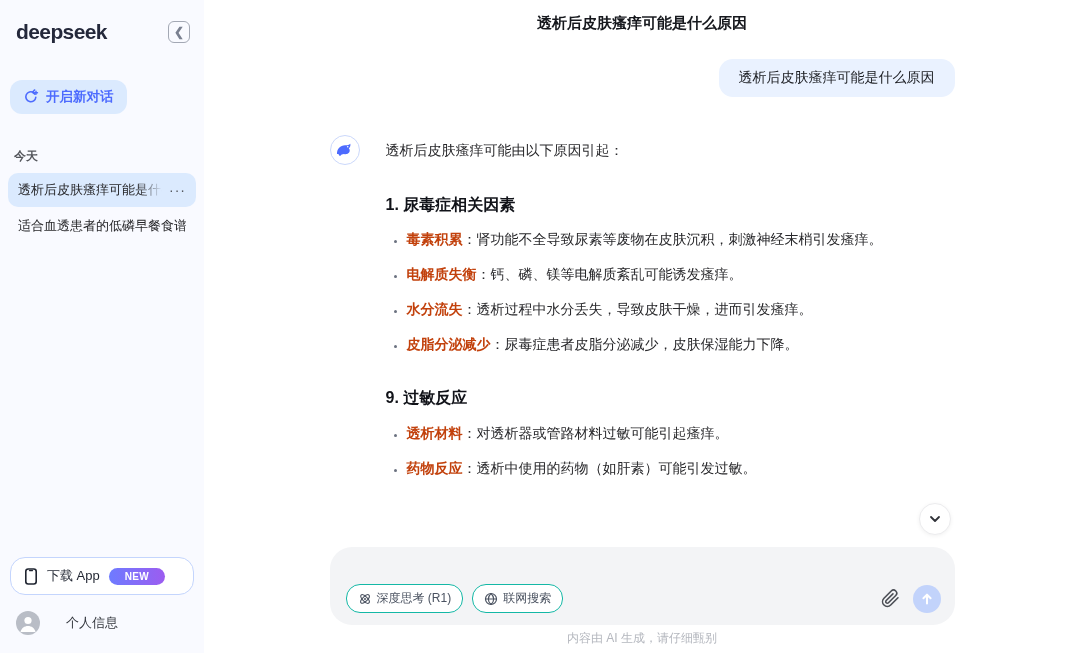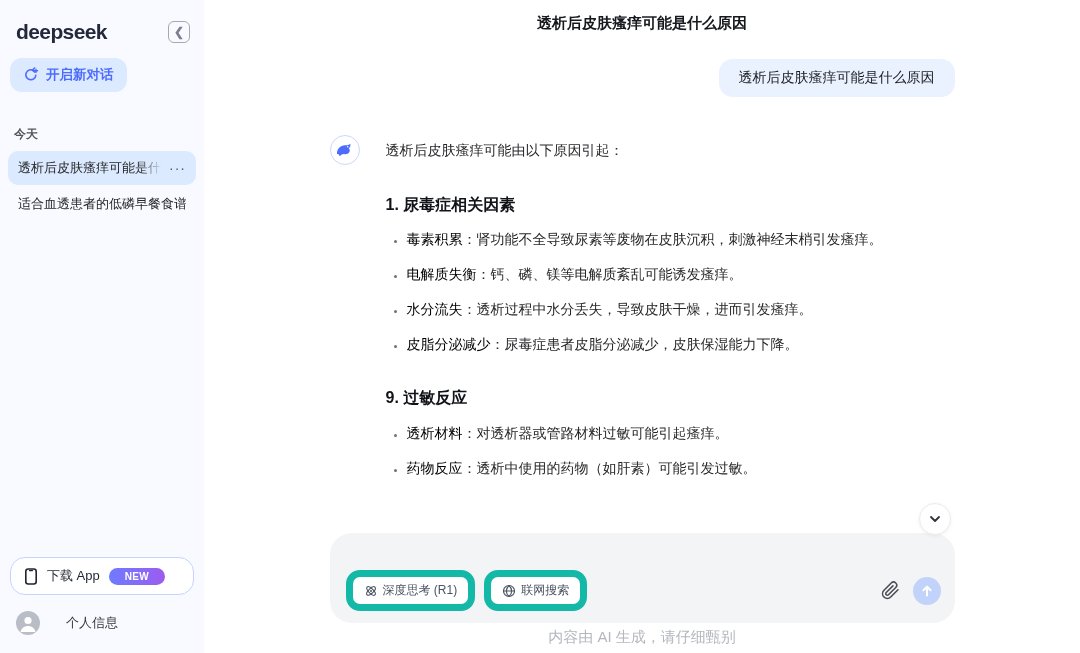--- a/index.html
+++ b/index.html
@@ -26,21 +26,21 @@
     font-size: 21px; font-weight: 800; letter-spacing: -0.6px;
     color: #24283B;
   }
   .collapse-btn {
     width: 22px; height: 22px; border: 1.6px solid #A3A8B4; border-radius: 6px;
     display: flex; align-items: center; justify-content: center;
     color: #7A8090; font-size: 12px; font-weight: 700; cursor: pointer;
     background: transparent; line-height: 1;
   }
   .new-chat-btn {
-    margin: 8px 0 0 10px;
+    margin: 30px 0 0 10px;
     align-self: flex-start;
     display: inline-flex; align-items: center; gap: 7px;
     background: #DBEAFE;
     color: #4D6BFE;
     font-size: 13.5px; font-weight: 600;
     padding: 8px 13px; border-radius: 12px;
     border: none; cursor: pointer;
   }
   .section-label {
     font-size: 12px; color: #54565C; font-weight: 600;
@@ -122,21 +122,21 @@
   }
   .markdown { flex: 1; font-size: 14px; line-height: 1.55; color: #27272A; }
   .markdown .intro { margin-top: 7px; }
   .markdown h3 {
     font-size: 16px; font-weight: 700; color: #111319;
     margin: 31px 0 8px 0;
   }
   .markdown ul { margin: 12px 0 0 0; padding-left: 21px; }
   .markdown li { margin: 0 0 13px 0; }
   .markdown li::marker { color: #6B7280; font-size: 11px; }
-  .markdown b { font-weight: 400; color: #000000; }
+  .markdown b { font-weight: 700; color: #c2410c; }
   .scroll-down-btn {
     position: absolute; right: 129px; bottom: 118px;
     width: 32px; height: 32px; border-radius: 50%;
     background: #fff; border: 1px solid #ECECEE;
     box-shadow: 0 1px 4px rgba(0,0,0,0.06);
     display: flex; align-items: center; justify-content: center;
     cursor: pointer;
   }
   
   .composer-wrap { flex: none; }
@@ -150,33 +150,33 @@
     width: 100%; border: none; background: transparent; outline: none;
     font-size: 15px; color: #27272A;
     font-family: "Liberation Sans", "DejaVu Sans", sans-serif;
   }
   .composer-input::placeholder { color: #A9AFB9; }
   .composer-controls {
     display: flex; align-items: center; gap: 9px; margin-top: 22px;
   }
   .pill-btn {
     display: inline-flex; align-items: center; gap: 5px;
-    background: #ffffff; border: 7px solid #14b8a6;
+    background: #ffffff; border: 1px solid #14b8a6;
     border-radius: 14px; padding: 5px 11px;
     font-size: 12px; color: #4A5260; cursor: pointer;
   }
   .composer-spacer { flex: 1; }
   .attach-btn { border: none; background: transparent; cursor: pointer; display:flex; padding: 0 4px; }
   .send-btn {
     width: 28px; height: 28px; border-radius: 50%;
     background: #C2D3FB; border: none; cursor: pointer;
     display: flex; align-items: center; justify-content: center;
   }
   .disclaimer {
-    text-align: center; font-size: 15px; color: #B4B7BE;
+    text-align: center; font-size: 12px; color: #B4B7BE;
     padding: 5px 0 6px 0;
   }
 </style>
 </head>
 <body>
 
 <aside class="sidebar">
   <div class="logo-row">
     <div class="logo">deepseek</div>
     <button class="collapse-btn">

